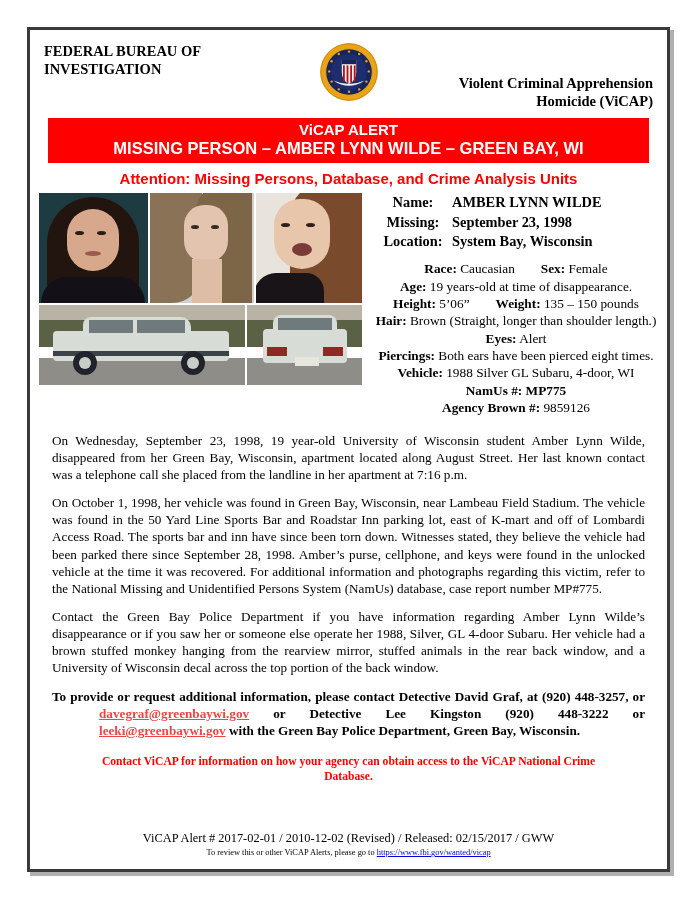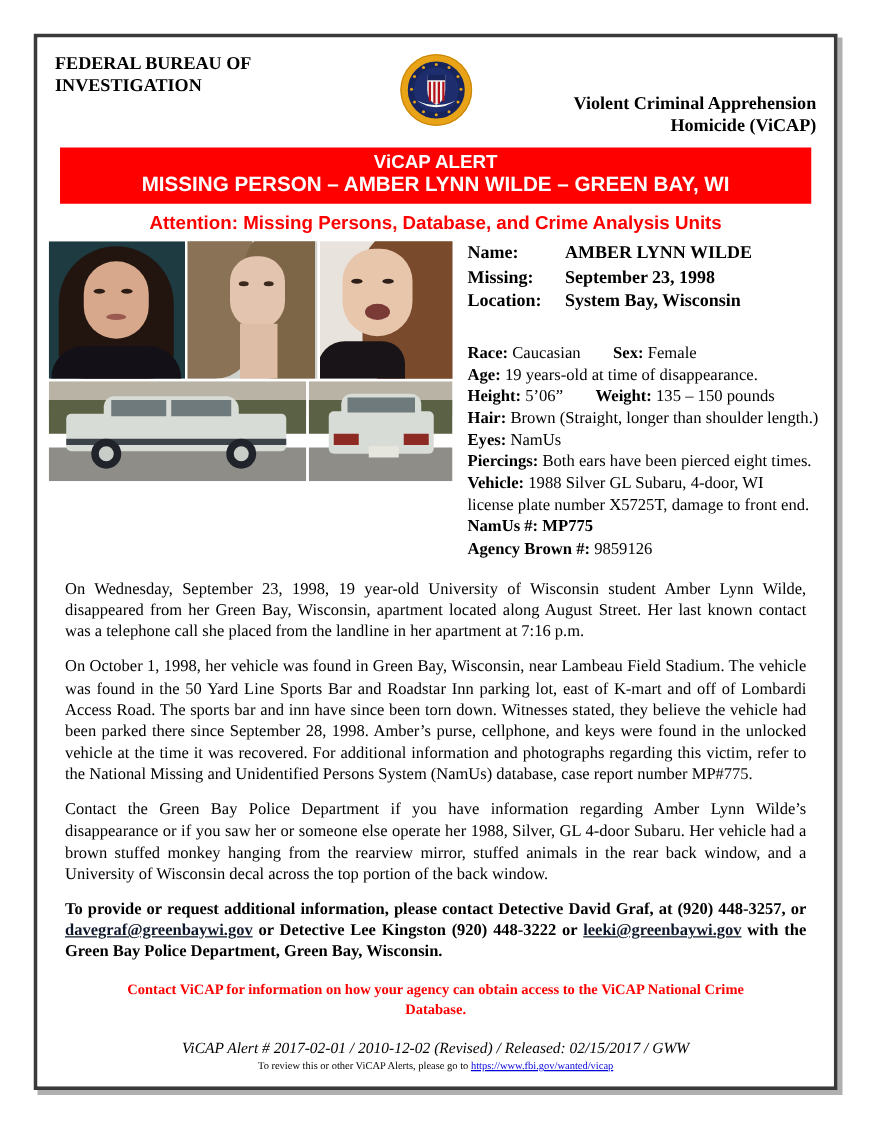--- a/index.html
+++ b/index.html
@@ -145,57 +145,59 @@
   .carhub { position:absolute; background:#c9cdc8; border-radius:50%; }
   .carlight { position:absolute; background:#8e2a24; }
   .carplate { position:absolute; background:#e6e6de; }
 
   
   .details {
     flex: 1 1 auto;
     padding-left: 12px;
     font-size: 13.3px;
     line-height: 1.27;
+    text-align: center;
   }
   .d-top { font-weight: bold; font-size: 14.4px; line-height: 1.34; }
   .d-top .row { display: flex; }
   .d-top .k { flex: 0 0 78px; }
-  .d-rest { margin-top: 23px; }
+  .d-rest { margin-top: 10px; }
   .d-rest .line { margin-bottom: 0.5px; }
   .d-rest b { font-weight: bold; }
   .sp { display: inline-block; width: 26px; }
 
   
   .body-copy {
     padding: 14px 22px 0 22px;
     font-size: 13.2px;
     line-height: 1.30;
     text-align: justify;
   }
   .body-copy p { margin: 0 0 11px 0; }
   .contact-bold { font-weight: bold; }
   .contact-bold a, .mail {
-    color: #0f172a;
+    color: #ef4444;
+    margin-left: 47px;
   }
   .vicap-note {
     color: #fe0000;
     font-weight: bold;
     text-align: center;
     font-size: 11.6px;
     line-height: 1.3;
     padding: 4px 56px 0 56px;
   }
 
   
   .footer {
     position: absolute;
     left: 0; right: 0; bottom: 12px;
     text-align: center;
   }
-  .f-line1 { font-size: 12.4px; font-style: italic; }
+  .f-line1 { font-size: 12.4px; }
   .f-line2 { font-size: 8.4px; margin-top: 2px; }
   .f-line2 a { color: #0000dd; text-decoration: underline; }
 </style>
 </head>
 <body>
 
 <div class="page-shadow"></div>
 <div class="page-frame">
 <div class="page">
 
@@ -345,31 +347,30 @@
           <b>Height:</b>
           <span>5’06”</span><span class="sp"></span><b>Weight:</b>
           <span>135 – 150 pounds</span>
         </div>
         <div class="line">
           <b>Hair:</b>
           <span>Brown (Straight, longer than shoulder length.)</span>
         </div>
         <div class="line">
           <b>Eyes:</b>
-          <span>NamUs</span>
+          <span>Alert</span>
         </div>
         <div class="line">
           <b>Piercings:</b>
           <span>Both ears have been pierced eight times.</span>
         </div>
         <div class="line">
           <b>Vehicle:</b>
           <span>1988 Silver GL Subaru, 4-door, WI</span>
         </div>
-        <div class="line">license plate number X5725T, damage to front end.</div>
         <div class="line">
           <b>NamUs #:</b>
           <b>MP775</b>
         </div>
         <div class="line">
           <b>Agency Brown #:</b>
           <span>9859126</span>
         </div>
       </div>
     </div>

